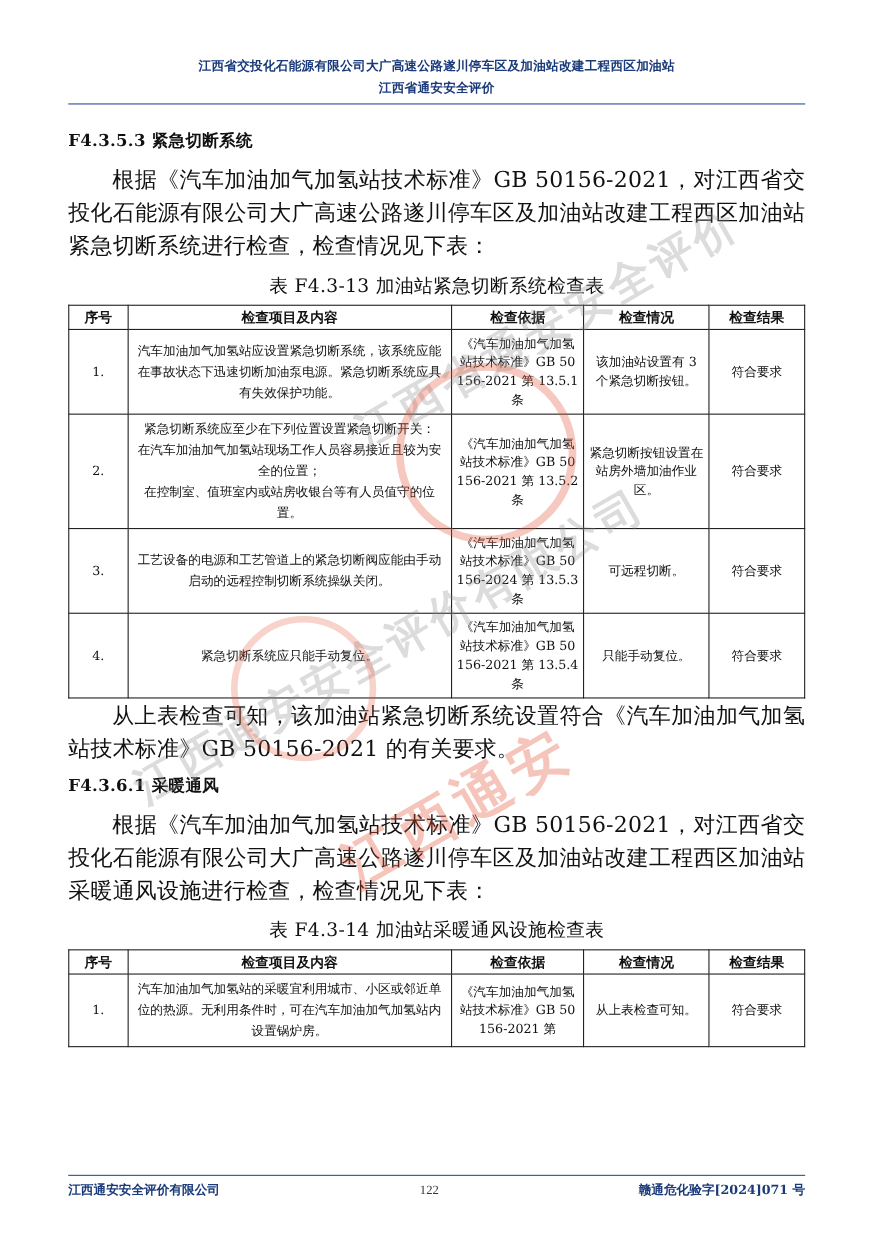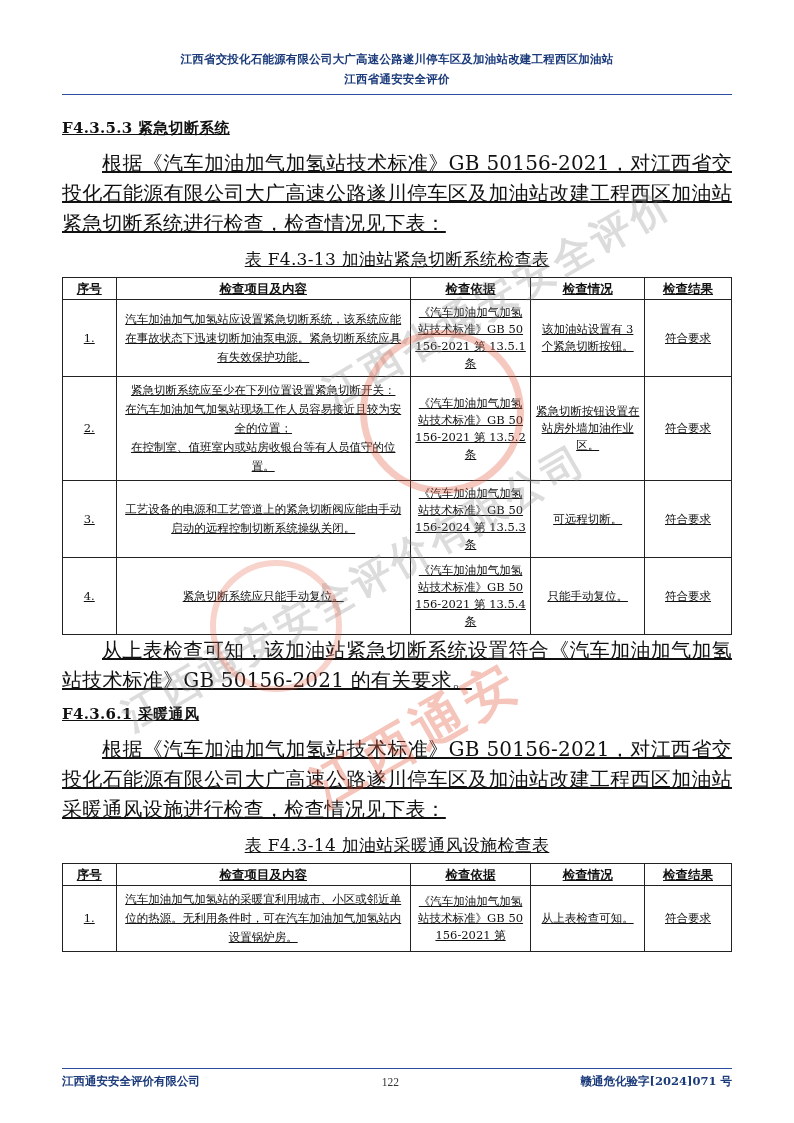--- a/index.html
+++ b/index.html
@@ -21,23 +21,23 @@
   .header{
     text-align:center;
     font-size:11.5px;
     line-height:20px;
     color:#1a3a7a;
     font-weight:bold;
     padding-bottom:4px;
     border-bottom:1.2px solid #2b4f9e;
     letter-spacing:0.2px;
   }
-  .header div{white-space:nowrap;font-family:Liberation Mono, monospace;}
-  
-  .content{padding-top:14px;text-decoration:underline;}
+  .header div{white-space:nowrap;}
+  
+  .content{padding-top:14px;}
   h3.sec{
     font-size:15px;
     font-weight:bold;
     margin:10px 0 10px 0;
     letter-spacing:0.3px;
   }
   p.para{
     font-size:20px;
     line-height:30px;
     margin:0 0 2px 0;

